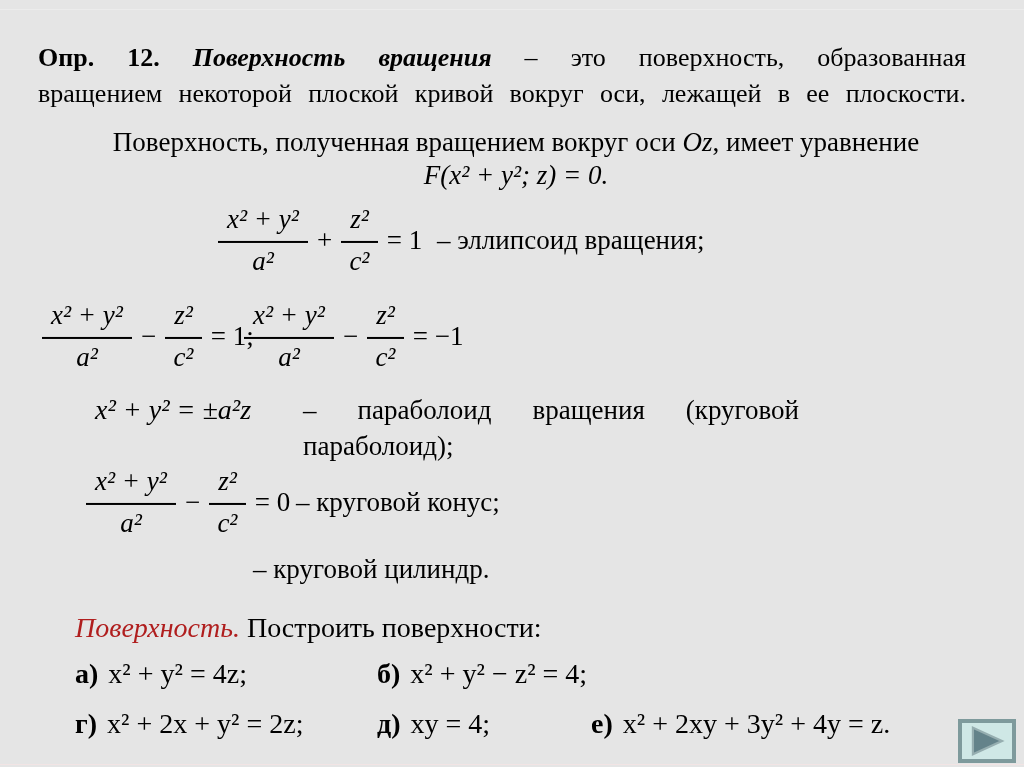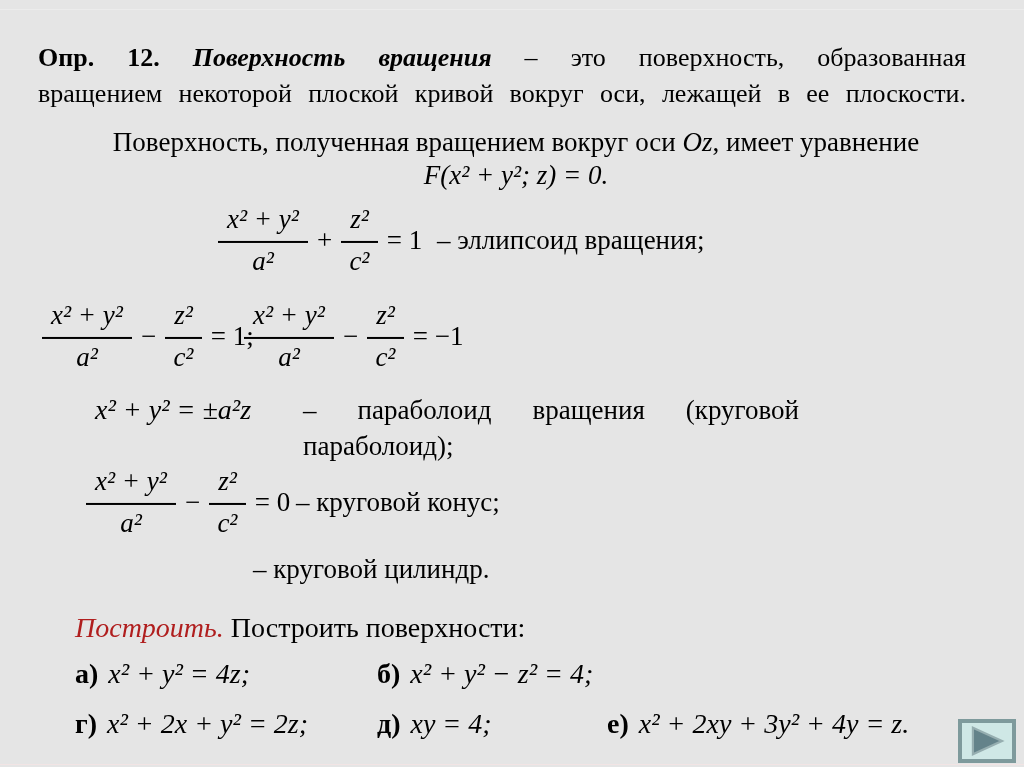--- a/index.html
+++ b/index.html
@@ -51,23 +51,23 @@
   #pos-cy-label{position:absolute;left:253px;top:2px;}
 
   #exercise-title{position:absolute;left:75px;top:612px;font-size:28px;}
   #exercise-title .red{font-style:italic;}
 
   .ex-row{position:absolute;left:0;width:1024px;height:48px;}
   #ex-row1{top:658px;}
   #ex-row2{top:708px;}
   .ex-item{position:absolute;top:0;font-size:28px;white-space:nowrap;}
   .ex-label{font-weight:bold;font-style:normal;}
-  .ex-eq{font-style:italic;margin-left:10px;}
+  .ex-eq{margin-left:10px;}
   #ex-a{left:75px;} #ex-b{left:377px;} #ex-v{left:685px;}
-  #ex-g{left:75px;} #ex-d{left:377px;} #ex-e{left:607px;text-align:right;}
+  #ex-g{left:75px;} #ex-d{left:377px;} #ex-e{left:591px;text-align:right;}
 
   #next-button{
     position:absolute;left:958px;top:719px;width:58px;height:44px;
     box-sizing:border-box;display:flex;align-items:center;justify-content:center;
     cursor:pointer;padding:0;
   }
 </style>
 </head>
 <body>
 
@@ -152,21 +152,21 @@
       <span class="rhs">= 0</span>
     </span>
     <span class="vc label-text" id="pos-c-label">– круговой конус;</span>
   </div>
 
   <div class="row" id="row-cyl">
     <span class="label-text" id="pos-cy-label">– круговой цилиндр.</span>
   </div>
 
   <div id="exercise-title">
-    <span class="red" style="color:#b01e1e;">Построить.</span>
+    <span class="red" style="color:#b01e1e;">Поверхность.</span>
     <span>Построить поверхности:</span>
   </div>
 
   <div class="ex-row" id="ex-row1">
     <span class="ex-item" id="ex-a"><span class="ex-label">а)</span><span class="ex-eq">x² + y² = 4z;</span></span>
     <span class="ex-item" id="ex-b"><span class="ex-label">б)</span><span class="ex-eq">x² + y² − z² = 4;</span></span>
   </div>
   <div class="ex-row" id="ex-row2">
     <span class="ex-item" id="ex-g"><span class="ex-label">г)</span><span class="ex-eq">x² + 2x + y² = 2z;</span></span>
     <span class="ex-item" id="ex-d"><span class="ex-label">д)</span><span class="ex-eq">xy = 4;</span></span>

